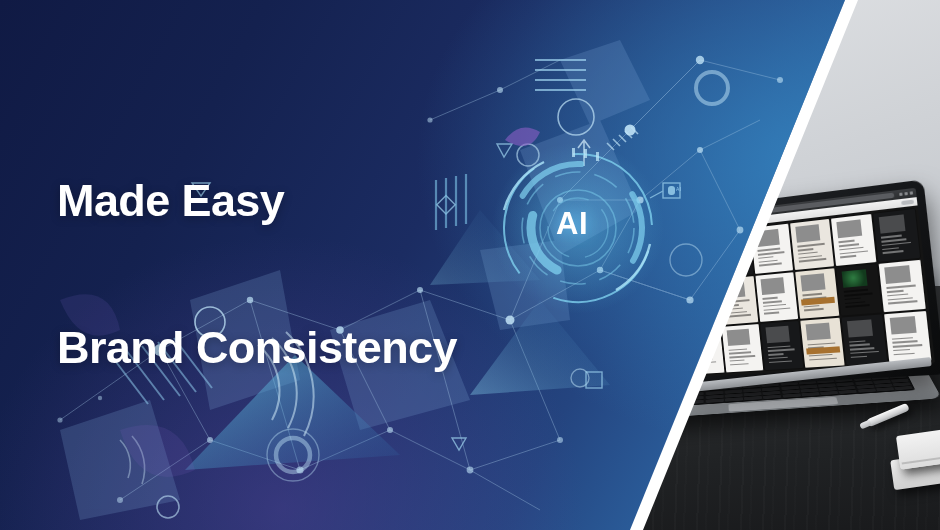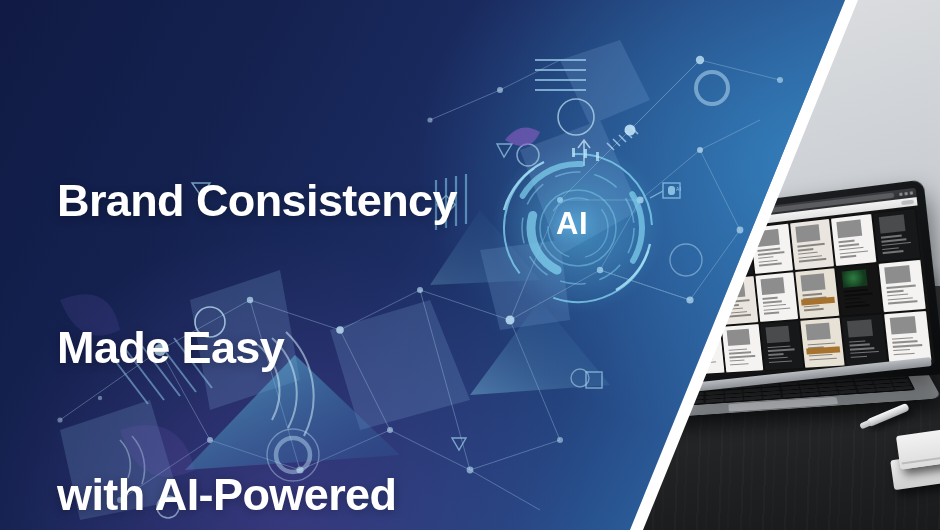--- a/index.html
+++ b/index.html
@@ -614,22 +614,21 @@
     </svg>
 
     <svg width="940" height="530" viewBox="0 0 940 530">
       <path d="M505 140 Q520 120 540 132 Q530 155 505 140 Z" fill="#8a5fc7" opacity=".6"></path>
       <path d="M60 300 Q110 280 120 330 Q80 350 60 300 Z" fill="#6b5ab8" opacity=".18"></path>
       <path d="M120 430 Q180 410 195 470 Q140 495 120 430 Z" fill="#7a5fc0" opacity=".16"></path>
     </svg>
   </div>
 
   <div class="headline">
+    <span class="hl-line">Made Easy</span>
     <span class="hl-line">Brand Consistency</span>
-    <span class="hl-line">Made Easy</span>
-    <span class="hl-line">with AI-Powered</span>
     
   </div>
 
   <div class="ai-label">AI</div>
   <div class="node-label">AI</div>
 
 </div>
 
 </body></html>

